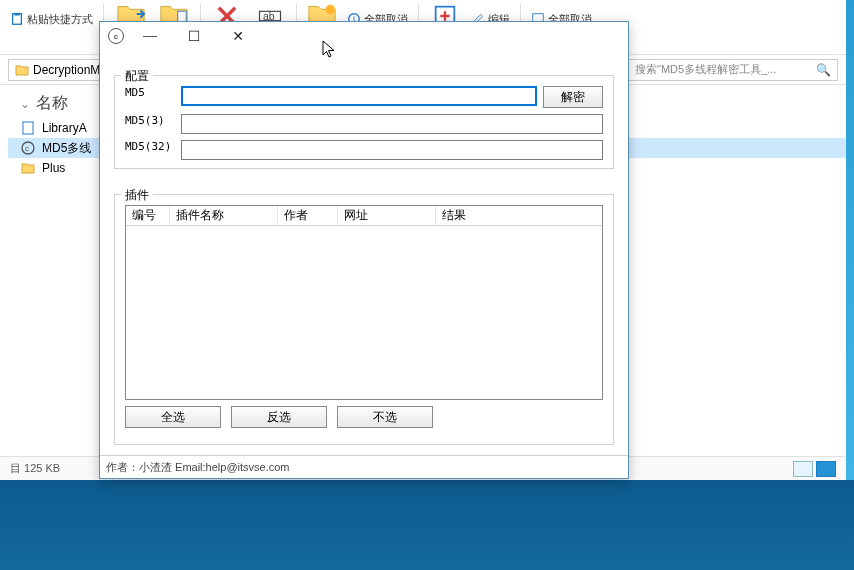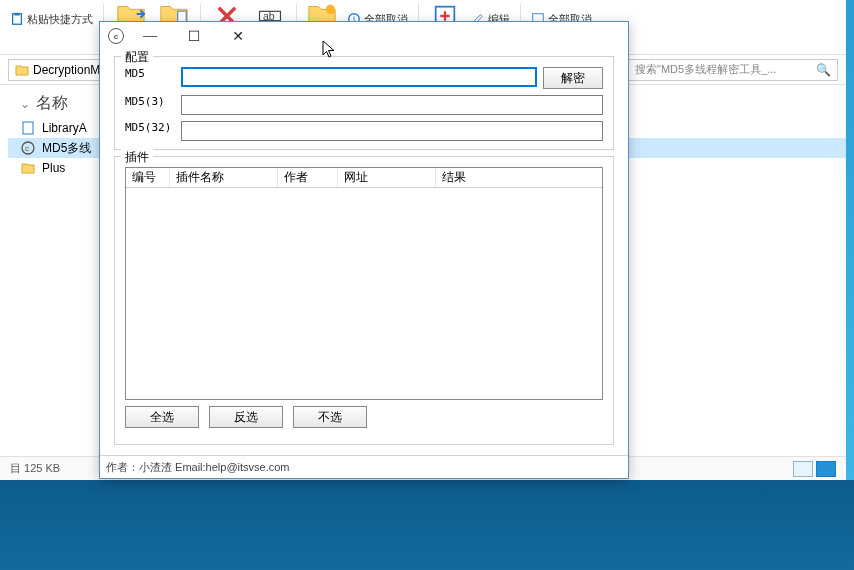--- a/index.html
+++ b/index.html
@@ -40,35 +40,35 @@
     
     .dialog { position: absolute; top: 21px; left: 99px; width: 530px; height: 458px; background: #fff; border: 1px solid #5a8fb5; z-index: 10; box-shadow: 0 3px 12px rgba(0,0,0,0.25); display: flex; flex-direction: column; }
     .title-bar { height: 28px; display: flex; align-items: center; padding: 0 0 0 8px; font-size: 12px; color: #222; }
     .title-ico { width: 16px; height: 16px; margin-right: 4px; border: 1.5px solid #555; border-radius: 50%; display: inline-flex; align-items: center; justify-content: center; font-size: 8px; color: #555; font-weight: bold; }
     .title-txt { flex: 1; }
     .win-ctrls { display: flex; }
     .win-btn { width: 44px; height: 28px; display: flex; align-items: center; justify-content: center; font-size: 14px; font-family: "Segoe UI Symbol"; }
     
     .dialog-body { flex: 1; padding: 6px 14px 4px 14px; display: flex; flex-direction: column; }
     
-    .group-box { border: 1px solid #d0d0d0; padding: 10px 10px 8px 10px; margin-bottom: 6px; position: relative; }
+    .group-box { border: 1px solid #d0d0d0; padding: 10px 10px 8px 10px; margin-bottom: 6px; position: relative; margin-top: 19px; }
     .group-title { position: absolute; top: -8px; left: 6px; background: #fff; padding: 0 4px; font-size: 12px; }
     
     .form-row { display: flex; align-items: flex-start; gap: 6px; margin-bottom: 6px; }
     .form-label { width: 50px; font-size: 11px; font-family: "SimSun", monospace; text-align: left; }
     .form-input { flex: 1; height: 20px; border: 1px solid #7a7a7a; padding: 0 4px; font-size: 12px; outline: none; }
     .form-input.focus { border: 1px solid #0078d7; box-shadow: 0 0 0 1px #0078d7 inset; }
     .decrypt-btn { width: 60px; height: 22px; font-size: 12px; border: 1px solid #888; background: linear-gradient(#fdfdfd, #e8e8e8); cursor: pointer; }
     
     .group-box.plugin { flex: 1; display: flex; flex-direction: column; padding: 10px 10px 16px 10px; }
     .list-view { flex: 1; border: 1px solid #888; background: #fff; }
     .list-header { height: 20px; border-bottom: 1px solid #d0d0d0; display: flex; background: #fff; }
     .list-col { border-right: 1px solid #e5e5e5; padding: 2px 6px; font-size: 12px; display: flex; align-items: center; }
     .btn-row { display: flex; gap: 10px; margin-top: 6px; }
-    .sel-btn { width: 74px; height: 22px; font-size: 12px; border: 1px solid #888; background: linear-gradient(#fdfdfd, #e8e8e8); cursor: pointer; }
+    .sel-btn { width: 96px; height: 22px; font-size: 12px; border: 1px solid #888; background: linear-gradient(#fdfdfd, #e8e8e8); cursor: pointer; }
     
     .dialog-status { height: 20px; border-top: 1px solid #d0d0d0; font-size: 11px; padding: 11px 6px; display: flex; align-items: center; color: #444; }
     
     .cursor { position: absolute; top: 40px; left: 322px; z-index: 20; pointer-events: none; }
     .cursor svg { display: block; }
   </style>
 </head>
 <body>
 
 <div class="desktop-bg"></div>

